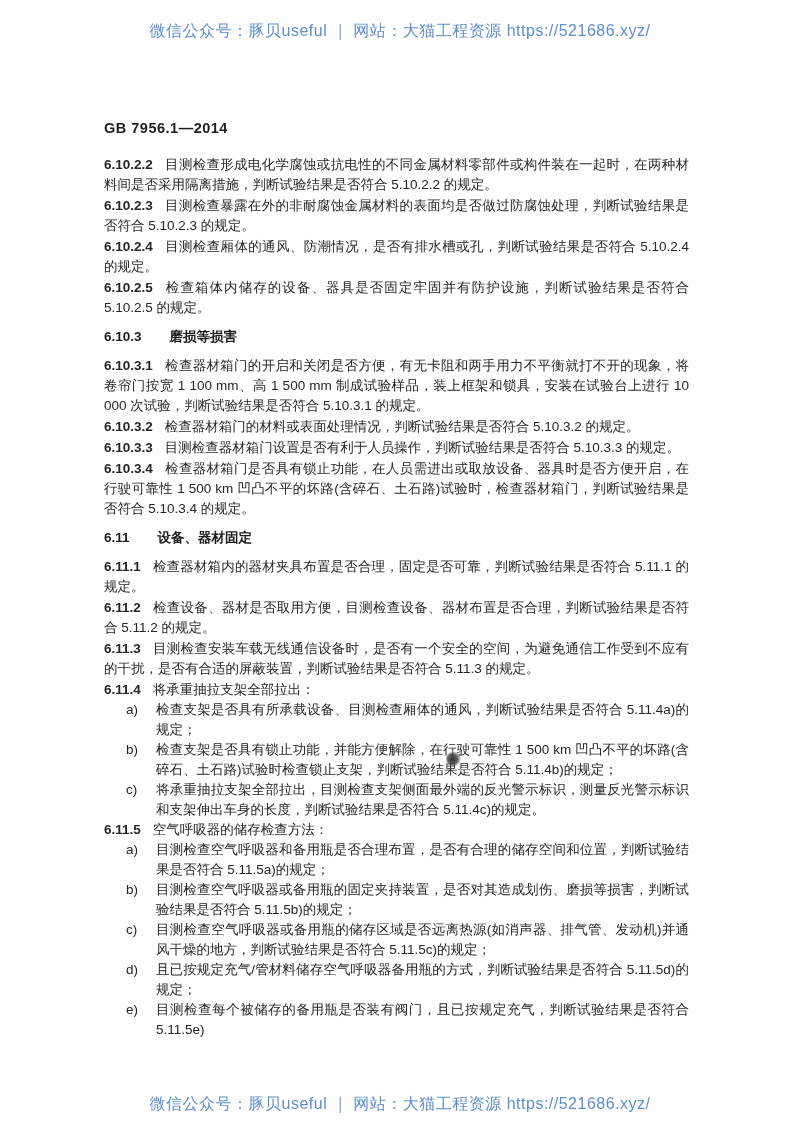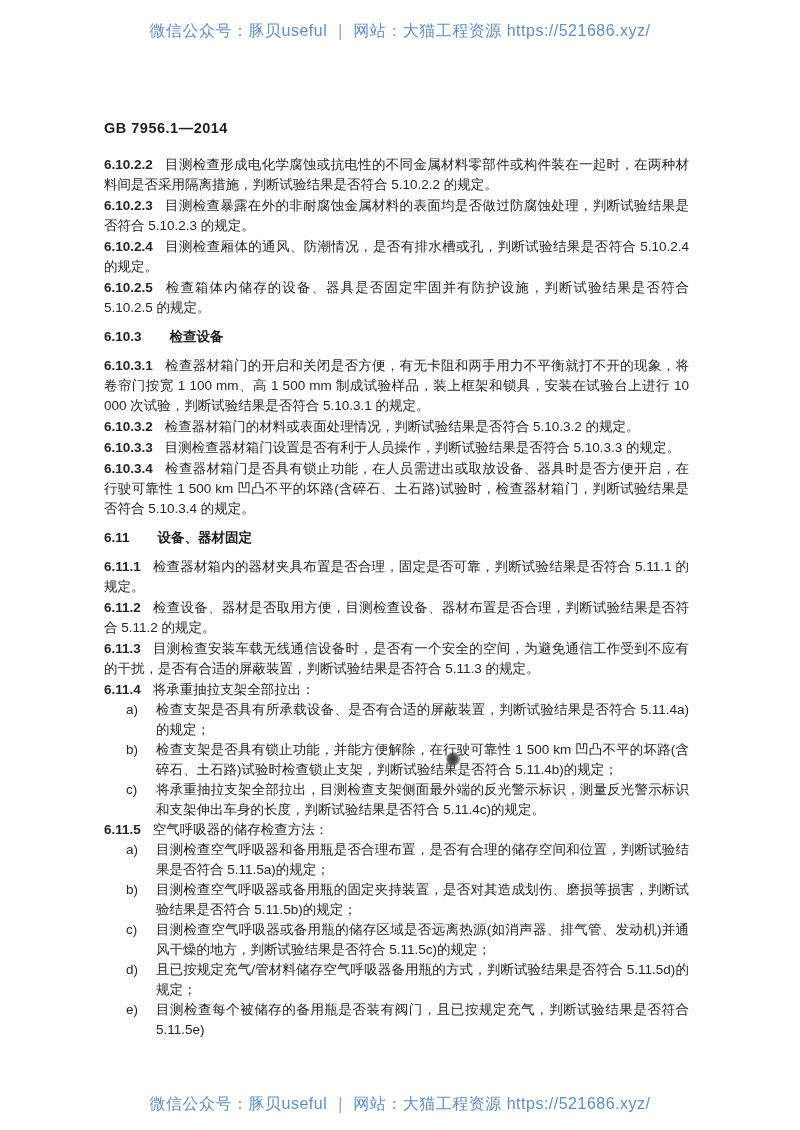--- a/index.html
+++ b/index.html
@@ -90,21 +90,21 @@
     <div class="std-header">GB 7956.1—2014</div>
 
     <p class="clause"><span class="cnum">6.10.2.2</span><span>目测检查形成电化学腐蚀或抗电性的不同金属材料零部件或构件装在一起时，在两种材料间是否采用隔离措施，判断试验结果是否符合 5.10.2.2 的规定。</span></p>
 
     <p class="clause"><span class="cnum">6.10.2.3</span><span>目测检查暴露在外的非耐腐蚀金属材料的表面均是否做过防腐蚀处理，判断试验结果是否符合 5.10.2.3 的规定。</span></p>
 
     <p class="clause"><span class="cnum">6.10.2.4</span><span>目测检查厢体的通风、防潮情况，是否有排水槽或孔，判断试验结果是否符合 5.10.2.4 的规定。</span></p>
 
     <p class="clause"><span class="cnum">6.10.2.5</span><span>检查箱体内储存的设备、器具是否固定牢固并有防护设施，判断试验结果是否符合 5.10.2.5 的规定。</span></p>
 
-    <h3 class="sec-heading"><span class="snum">6.10.3</span><span>检查设备</span></h3>
+    <h3 class="sec-heading"><span class="snum">6.10.3</span><span>磨损等损害</span></h3>
 
     <p class="clause"><span class="cnum">6.10.3.1</span><span>检查器材箱门的开启和关闭是否方便，有无卡阻和两手用力不平衡就打不开的现象，将卷帘门按宽 1 100 mm、高 1 500 mm 制成试验样品，装上框架和锁具，安装在试验台上进行 10 000 次试验，判断试验结果是否符合 5.10.3.1 的规定。</span></p>
 
     <p class="clause"><span class="cnum">6.10.3.2</span><span>检查器材箱门的材料或表面处理情况，判断试验结果是否符合 5.10.3.2 的规定。</span></p>
 
     <p class="clause"><span class="cnum">6.10.3.3</span><span>目测检查器材箱门设置是否有利于人员操作，判断试验结果是否符合 5.10.3.3 的规定。</span></p>
 
     <p class="clause"><span class="cnum">6.10.3.4</span><span>检查器材箱门是否具有锁止功能，在人员需进出或取放设备、器具时是否方便开启，在行驶可靠性 1 500 km 凹凸不平的坏路(含碎石、土石路)试验时，检查器材箱门，判断试验结果是否符合 5.10.3.4 的规定。</span></p>
 
     <h3 class="sec-heading"><span class="snum">6.11</span><span>设备、器材固定</span></h3>
@@ -112,21 +112,21 @@
     <p class="clause"><span class="cnum">6.11.1</span><span>检查器材箱内的器材夹具布置是否合理，固定是否可靠，判断试验结果是否符合 5.11.1 的规定。</span></p>
 
     <p class="clause"><span class="cnum">6.11.2</span><span>检查设备、器材是否取用方便，目测检查设备、器材布置是否合理，判断试验结果是否符合 5.11.2 的规定。</span></p>
 
     <p class="clause"><span class="cnum">6.11.3</span><span>目测检查安装车载无线通信设备时，是否有一个安全的空间，为避免通信工作受到不应有的干扰，是否有合适的屏蔽装置，判断试验结果是否符合 5.11.3 的规定。</span></p>
 
     <p class="clause method-intro"><span class="cnum">6.11.4</span><span>将承重抽拉支架全部拉出：</span></p>
 
     <div class="li">
         <span class="li-label">a)</span>
-        <span class="li-text">检查支架是否具有所承载设备、是否有合适的屏蔽装置，判断试验结果是否符合 5.11.4a)的规定；</span>
+        <span class="li-text">检查支架是否具有所承载设备、目测检查厢体的通风，判断试验结果是否符合 5.11.4a)的规定；</span>
       </div>
     <div class="li">
         <span class="li-label">b)</span>
         <span class="li-text">检查支架是否具有锁止功能，并能方便解除，在行驶可靠性 1 500 km 凹凸不平的坏路(含碎石、土石路)试验时检查锁止支架，判断试验结果是否符合 5.11.4b)的规定；</span>
       </div>
     <div class="li">
         <span class="li-label">c)</span>
         <span class="li-text">将承重抽拉支架全部拉出，目测检查支架侧面最外端的反光警示标识，测量反光警示标识和支架伸出车身的长度，判断试验结果是否符合 5.11.4c)的规定。</span>
       </div>
 

